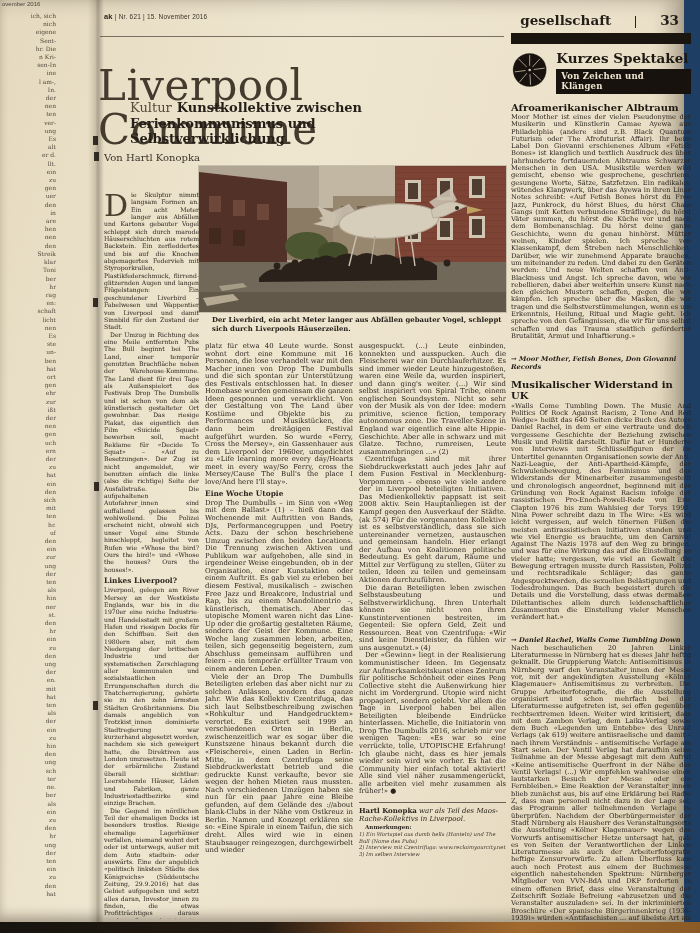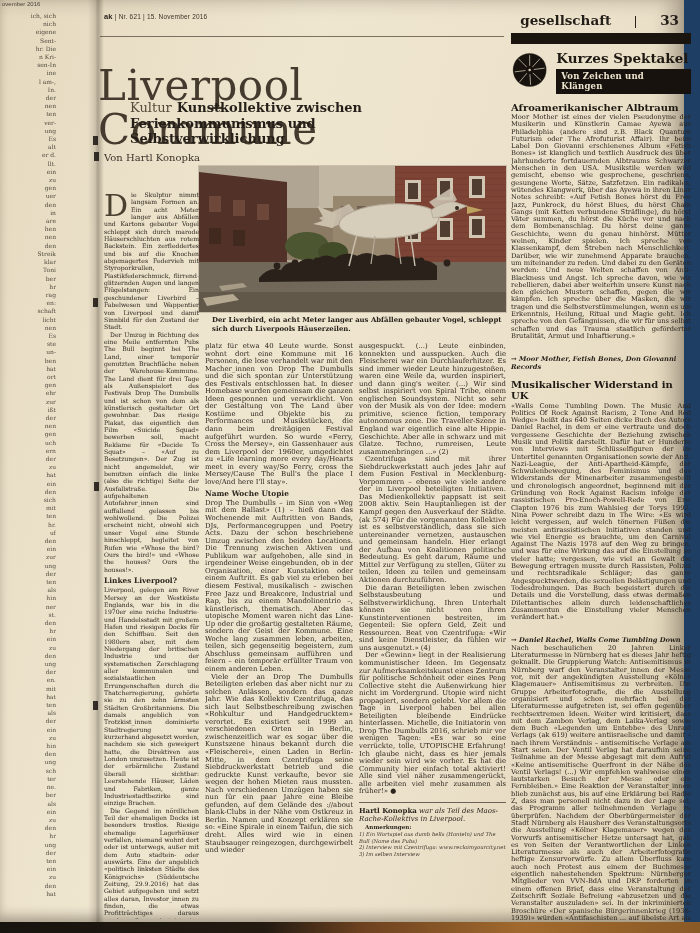--- a/index.html
+++ b/index.html
@@ -307,21 +307,21 @@
         <line x1="176" y1="70" x2="172" y2="98" stroke="#b8b0a0" stroke-width="1.2"></line>
         <line x1="198" y1="70" x2="202" y2="98" stroke="#b8b0a0" stroke-width="1.2"></line>
       </g>
       <rect x="0" y="0" width="307" height="146" fill="#8a6a3a" opacity=".08"></rect>
     </svg>
   </div>
   <div class="caption">Der Liverbird, ein acht Meter langer aus Abfällen gebauter Vogel, schleppt sich durch Liverpools Häuserzeilen.</div>
 
   <div id="col2" class="col">
     <p>platz für etwa 40 Leute wurde. Sonst wohnt dort eine Kommune mit 16 Personen, die lose verhandelt war mit den Macher_innen von Drop The Dumbulls und die sich spontan zur Unterstützung des Festivals entschlossen hat. In dieser Homebase wurden gemeinsam die ganzen Ideen gesponnen und verwirklicht. Von der Gestaltung von The Land über Kostüme und Objekte bis zu Performances und Musikstücken, die dann beim dreitägigen Festival aufgeführt wurden. So wurde «Ferry, Cross the Mersey», ein Gassenhauer aus dem Liverpool der 1960er, umgedichtet zu «Life learning more every day/Hearts meet in every way/So Ferry, cross the Mersey/Cause The Bull's the place I love/And here I'll stay».</p>
-    <p class="inline-head">Name Woche Utopie</p>
+    <p class="inline-head">Eine Woche Utopie</p>
     <p style="text-indent:0;">Drop The Dumbulls – im Sinn von «Weg mit dem Ballast» (1) – hieß dann das Wochenende mit Auftritten von Bands, DJs, Performancegruppen und Poetry Acts. Dazu der schon beschriebene Umzug zwischen den beiden Locations. Die Trennung zwischen Aktiven und Publikum war aufgehoben, alle sind in irgendeiner Weise eingebunden, ob in der Organisation, einer Kunstaktion oder einem Auftritt. Es gab viel zu erleben bei diesem Festival, musikalisch – zwischen Free Jazz und Breakcore, Industrial und Rap, bis zu einem Mandolinentrio –, künstlerisch, thematisch. Aber das utopische Moment waren nicht das Line-Up oder die großartig gestalteten Räume, sondern der Geist der Kommune. Eine Woche lang zusammen leben, arbeiten, teilen, sich gegenseitig begeistern, zum Abschluss gemeinsam aufführen und feiern – ein temporär erfüllter Traum von einem anderen Leben.</p>
     <p>Viele der an Drop The Dumbulls Beteiligten erleben das aber nicht nur zu solchen Anlässen, sondern das ganze Jahr. Wie das Kollektiv Czentrifuga, das sich laut Selbstbeschreibung zwischen «Rohkultur und Handgedrucktem» verortet. Es existiert seit 1999 an verschiedenen Orten in Berlin, zwischenzeitlich war es sogar über die Kunstszene hinaus bekannt durch die «Fleischerei», einen Laden in Berlin-Mitte, in dem Czentrifuga seine Siebdruckwerkstatt betrieb und die gedruckte Kunst verkaufte, bevor sie wegen der hohen Mieten raus mussten. Nach verschiedenen Umzügen haben sie nun für ein paar Jahre eine Bleibe gefunden, auf dem Gelände des ://about blank-Clubs in der Nähe vom Ostkreuz in Berlin. Namen und Konzept erklären sie so: «Eine Spirale in einem Taifun, die sich dreht. Alles wird wie in einen Staubsauger reingezogen, durchgewirbelt und wieder</p>
   </div>
 
   <div id="col3" class="col">
     <p>ausgespuckt. (...) Leute einbinden, konnekten und ausspucken. Auch die Fleischerei war ein Durchlauferhitzer. Es sind immer wieder Leute hinzugestoßen, waren eine Weile da, wurden inspiriert, und dann ging's weiter. (...) Wir sind selbst inspiriert von Spiral Tribe, einem englischen Soundsystem. Nicht so sehr von der Musik als von der Idee: modern primitive, science fiction, temporary autonomous zone. Die Traveller-Szene in England war eigentlich eine alte Hippie-Geschichte. Aber alle in schwarz und mit Glatze. Techno, rumreisen, Leute zusammenbringen ...» (2)</p>
     <p>Czentrifuga sind mit ihrer Siebdruckwerkstatt auch jedes Jahr auf dem Fusion Festival in Mecklenburg-Vorpommern – ebenso wie viele andere der in Liverpool beteiligten Initiativen. Das Medienkollektiv pappsatt ist seit 2008 aktiv. Sein Hauptanliegen ist der Kampf gegen den Ausverkauf der Städte. (ak 574) Für die vorgenannten Kollektive ist es selbstverständlich, dass sie sich untereinander vernetzen, austauschen und gemeinsam handeln. Hier erlangt der Aufbau von Koalitionen politische Bedeutung. Es geht darum, Räume und Mittel zur Verfügung zu stellen, Güter zu teilen, Ideen zu teilen und gemeinsam Aktionen durchzuführen.</p>
     <p>Die daran Beteiligten leben zwischen Selbstausbeutung und Selbstverwirklichung. Ihren Unterhalt können sie nicht von ihren Kunstinterventionen bestreiten, im Gegenteil: Sie opfern Geld, Zeit und Ressourcen. Beat von Czentrifuga: «Wir sind keine Dienstleister, da fühlen wir uns ausgenutzt.» (4)</p>
     <p>Der «Gewinn» liegt in der Realisierung kommunistischer Ideen. Im Gegensatz zur Aufmerksamkeitskunst eines Zentrum für politische Schönheit oder eines Peng Collective steht die Außenwirkung hier nicht im Vordergrund. Utopie wird nicht propagiert, sondern gelebt. Vor allem die Tage in Liverpool haben bei allen Beteiligten bleibende Eindrücke hinterlassen. Michelle, die Initiatorin von Drop The Dumbulls 2016, schrieb mir vor wenigen Tagen: «Es war so eine verrückte, tolle, UTOPISCHE Erfahrung! Ich glaube nicht, dass es hier jemals wieder sein wird wie vorher. Es hat die Community hier einfach total aktiviert! Alle sind viel näher zusammengerückt, alle arbeiten viel mehr zusammen als früher!» ●</p>
     <div class="bio-rule"></div>

